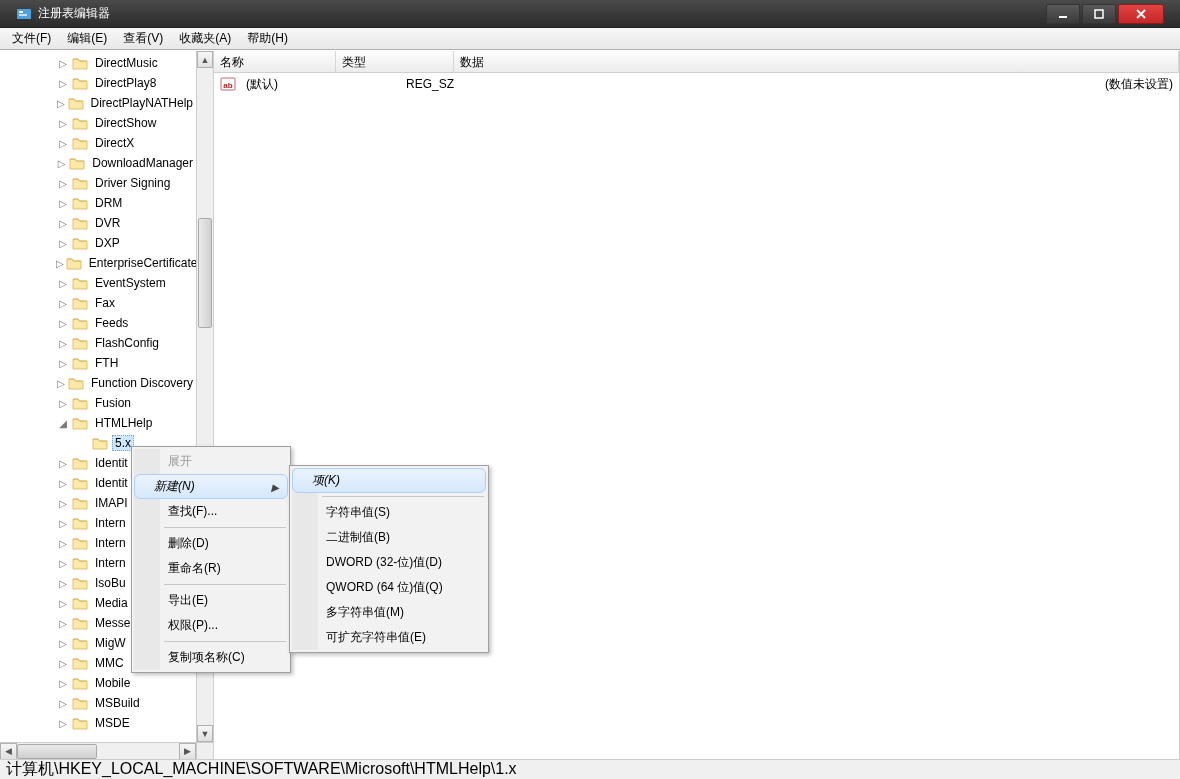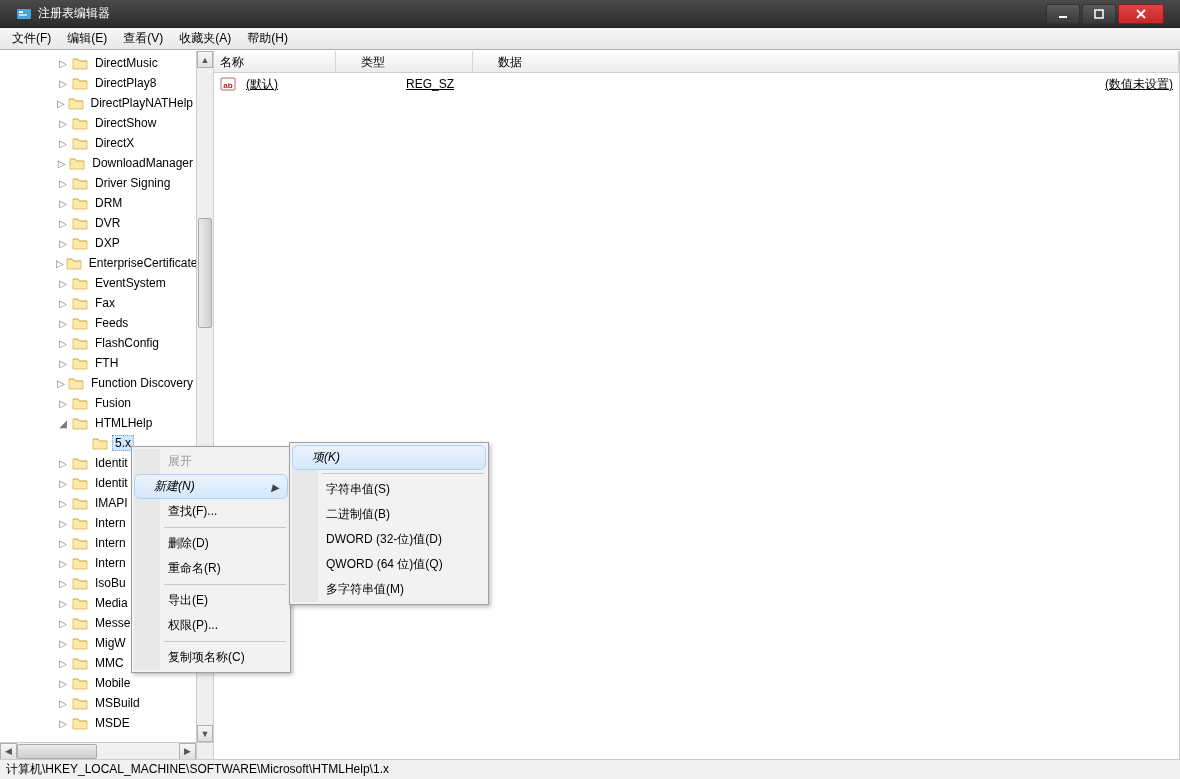--- a/index.html
+++ b/index.html
@@ -38,44 +38,44 @@
   .hscroll .track { flex:1; height:17px; background:#f0f0f0; position:relative; }
   .hscroll .thumb { position:absolute; left:0; width:80px; top:1px; bottom:1px; background:linear-gradient(#eaeaea,#cfcfcf); border:1px solid #aaa; border-radius:2px; }
   .vscroll-corner { position:absolute; right:0; bottom:0; width:17px; height:17px; background:#efefef; border-left:1px solid #ccc; border-top:1px solid #ccc;}
   .vscroll { position:absolute; top:0; right:0; bottom:17px; width:17px; background:#efefef; border-left:1px solid #ccc; display:flex; flex-direction:column; }
   .vscroll .btn { height:17px; background:linear-gradient(#f6f6f6,#e0e0e0); border:1px solid #b0b0b0; display:flex; align-items:center; justify-content:center; font-size:9px; color:#555;}
   .vscroll .track { flex:1; position:relative; }
   .vscroll .thumb { position:absolute; left:1px; right:1px; top:150px; height:110px; background:linear-gradient(90deg,#eaeaea,#cfcfcf); border:1px solid #aaa; border-radius:2px; }
 
   
   .list-pane { flex:1; position:relative; border-right:1px solid #ccc; }
-  .list-header { height:22px; background:linear-gradient(#fdfdfd,#ececec); border-bottom:1px solid #d0d0d0; display:flex;gap:19px; }
+  .list-header { height:22px; background:linear-gradient(#fdfdfd,#ececec); border-bottom:1px solid #d0d0d0; display:flex; }
   .list-header .col { border-right:1px solid #d6d6d6; padding:3px 6px; font-size:12px; }
   .col-name { width:122px; }
   .col-type { width:118px; }
   .col-data { flex:1; }
-  .list-body { padding:0;text-decoration:underline; }
+  .list-body { padding:0; }
   .list-row { display:flex; height:22px; align-items:center; }
   .list-row .cell { padding:2px 6px; font-size:12px; }
   .list-row .icon { width:16px; height:16px; margin:0 4px 0 6px; display:flex; align-items:center; justify-content:center;}
   .list-row .c-name { width:102px; }
   .list-row .c-type { width:118px;text-align:right; }
   .list-row .c-data { flex:1;text-align:right; }
 
   
   .ctxmenu { position:absolute; background:#f2f2f2; border:1px solid #a0a0a0; box-shadow:2px 2px 4px rgba(0,0,0,.25); padding:2px; z-index:100; }
   .ctxmenu .gutter { position:absolute; left:2px; top:2px; bottom:2px; width:26px; background:#e8e8e8; }
   .ctxmenu .mi { position:relative; padding:4px 30px 4px 34px; font-size:12px; cursor:default; white-space:nowrap; }
   .ctxmenu .mi.disabled { color:#9a9a9a; }
   .ctxmenu .mi.sep { height:1px; padding:0; margin:3px 2px 3px 30px; background:#c8c8c8; }
   .ctxmenu .mi.hover { background:linear-gradient(#eaf3fd,#d5e8fb); border:1px solid #aed2f5; border-radius:6px; padding:3px 29px 3px 19px;font-style:italic; }
   .ctxmenu .mi .arrow { position:absolute; right:8px; top:50%; transform:translateY(-50%); font-size:10px; color:#444; }
 
   
-  .statusbar { height:20px; background:#f0f0f0; border-top:1px solid #ccc; padding:2px 6px; font-size:12px; display:flex; align-items:center; }
+  .statusbar { height:20px; background:#f0f0f0; border-top:1px solid #ccc; padding:2px 6px; font-size:16px; display:flex; align-items:center; }
 </style>
 </head>
 <body>
 
 <div class="titlebar">
   <span class="icon">
     <svg viewBox="0 0 16 16">
         <rect x="1" y="3" width="14" height="10" rx="1" fill="#4aa3df"></rect>
         <rect x="3" y="5" width="4" height="2" fill="#fff"></rect>
         <rect x="3" y="8" width="8" height="2" fill="#cde"></rect>
@@ -508,22 +508,23 @@
     <div class="mi sep"></div>
     <div class="mi"><span>删除(D)</span></div>
     <div class="mi"><span>重命名(R)</span></div>
     <div class="mi sep"></div>
     <div class="mi"><span>导出(E)</span></div>
     <div class="mi"><span>权限(P)...</span></div>
     <div class="mi sep"></div>
     <div class="mi"><span>复制项名称(C)</span></div>
   </div>
 
-<div class="ctxmenu" id="ctx-sub" style="left:289px; top:442px; width:200px;">
+<div class="ctxmenu" id="ctx-sub" style="left:289px; top:465px; width:200px;">
   <div class="gutter"></div>
 <div class="mi hover"><span>项(K)</span></div>
     <div class="mi sep"></div>
     <div class="mi"><span>字符串值(S)</span></div>
     <div class="mi"><span>二进制值(B)</span></div>
     <div class="mi"><span>DWORD (32-位)值(D)</span></div>
     <div class="mi"><span>QWORD (64 位)值(Q)</span></div>
     <div class="mi"><span>多字符串值(M)</span></div>
+    <div class="mi"><span>可扩充字符串值(E)</span></div>
   </div>
 
 </body></html>

